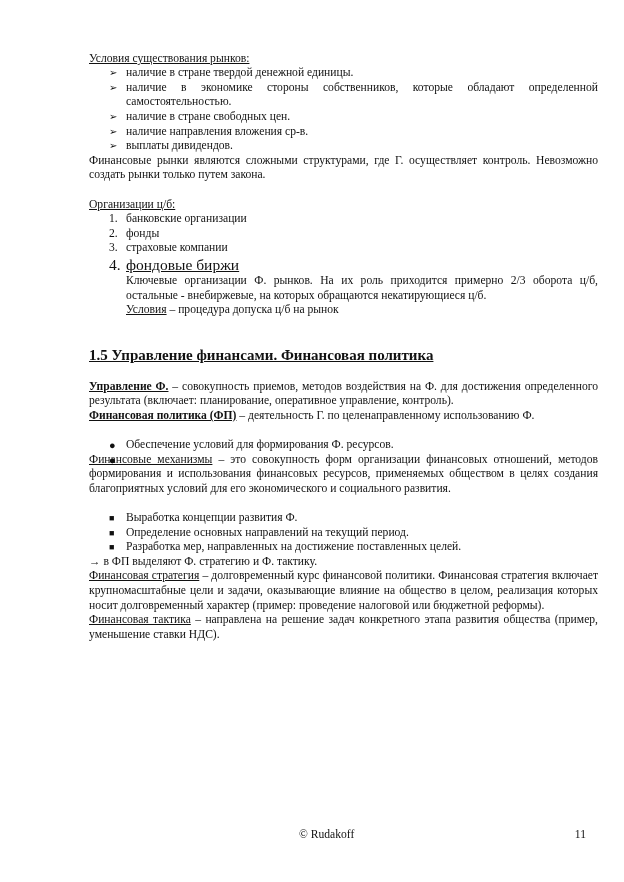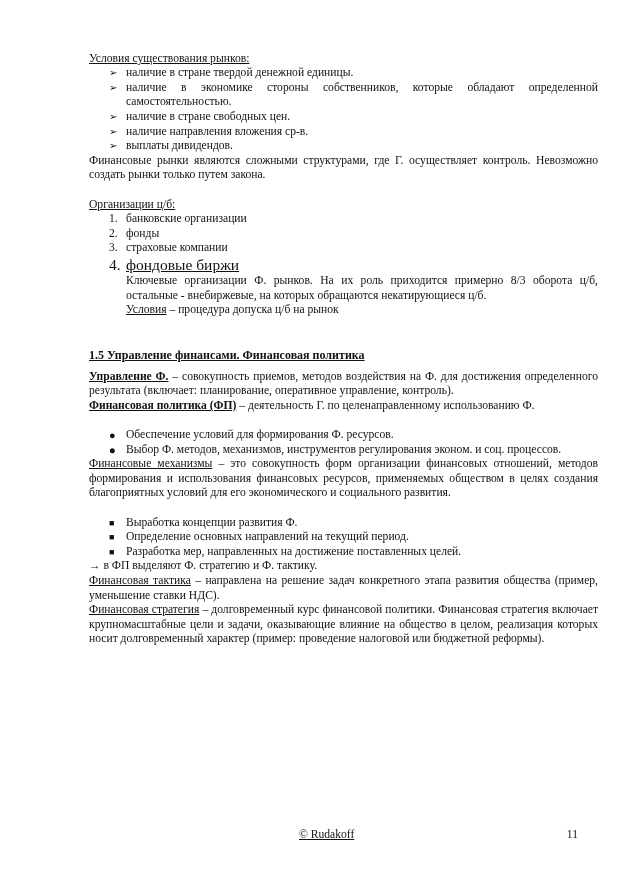--- a/index.html
+++ b/index.html
@@ -13,26 +13,26 @@
   .gap { height:14.6px; }
   .list { margin:0; padding:0; list-style:none; }
   .list li { position:relative; padding-left:37px; text-align:justify; }
   .list li .mk { position:absolute; left:20px; top:0; }
   .arrow-mk { font-size:10px; }
   .num li { padding-left:37px; }
   .num li .mk { left:20px; }
   .big { font-size:15.5px; line-height:18px; }
   .big .mk { font-size:15.5px; }
   .sub { padding-left:37px; }
-  .sec-title { font-size:12px; line-height:22px; font-weight:bold; text-decoration:underline; margin-top:26px; margin-bottom:4px; }
+  .sec-title { font-size:15px; line-height:22px; font-weight:bold; text-decoration:underline; margin-top:26px; margin-bottom:14px; }
   .dot li .mk { font-size:11px; }
   .sq li .mk { font-size:9px; }
   .footer { position:absolute; top:828px; left:89px; width:509px; font-size:11.6px; }
-  .footer .copy { position:absolute; left:210px;text-decoration:underline; }
-  .footer .pg { position:absolute; right:20px;text-align:center; }
+  .footer .copy { position:absolute; left:210px; }
+  .footer .pg { position:absolute; right:12px;text-align:center; }
 </style>
 </head>
 <body>
 
 <div class="page">
 
   <div class="gap"></div>
 
   <div class="head">Условия существования рынков:</div>
   <ul class="list">
@@ -45,43 +45,43 @@
   <p>Финансовые рынки являются сложными структурами, где Г. осуществляет контроль. Невозможно создать рынки только путем закона.</p>
   <div class="gap"></div>
 
   <div class="head">Организации ц/б:</div>
   <ul class="list num">
     <li><span class="mk">1.</span><span>банковские организации</span></li>
     <li><span class="mk">2.</span><span>фонды</span></li>
     <li><span class="mk">3.</span><span>страховые компании</span></li>
     <li class="big"><span class="mk">4.</span><span class="u">фондовые биржи</span></li>
   </ul>
-  <p class="sub">Ключевые организации Ф. рынков. На их роль приходится примерно 8/3 оборота ц/б, остальные -  внебиржевые, на которых обращаются некатирующиеся ц/б.</p>
+  <p class="sub">Ключевые организации Ф. рынков. На их роль приходится примерно 2/3 оборота ц/б, остальные -  внебиржевые, на которых обращаются некатирующиеся ц/б.</p>
   <p class="sub"><span class="u">Условия</span><span> – процедура допуска ц/б на рынок</span></p>
 
   <div class="sec-title">1.5 Управление финансами. Финансовая политика</div>
 
   <p><span class="b u">Управление Ф.</span><span> – совокупность приемов, методов воздействия на Ф. для достижения определенного результата (включает: планирование, оперативное управление, контроль).</span></p>
   <p><span class="b u">Финансовая политика (ФП)</span><span> – деятельность Г. по целенаправленному использованию Ф.</span></p>
   <div class="gap"></div>
 
   <ul class="list dot">
     <li><span class="mk">●</span><span>Обеспечение условий для формирования Ф. ресурсов.</span></li>
     <li><span class="mk">●</span></li>
-    <li><span class="mk">●</span><span>Выбор Ф. методов, механизмов, инструментов регулирования эконом. и соц. процессов.</span></li>
+    <li><span class="mk">●</span></li>
   </ul>
   <p><span class="u">Финансовые механизмы</span><span> – это совокупность форм организации финансовых отношений, методов формирования и использования финансовых ресурсов, применяемых обществом в целях создания благоприятных условий для его экономического и социального развития.</span></p>
   <div class="gap"></div>
 
   <ul class="list sq">
     <li><span class="mk">■</span><span>Выработка концепции развития Ф.</span></li>
     <li><span class="mk">■</span><span>Определение основных направлений на текущий период.</span></li>
     <li><span class="mk">■</span><span>Разработка мер, направленных на достижение поставленных целей.</span></li>
   </ul>
   <p>→ в ФП выделяют Ф. стратегию и Ф. тактику.</p>
+  <p><span class="u">Финансовая стратегия</span><span> – долговременный курс финансовой политики. Финансовая стратегия включает крупномасштабные цели и задачи, оказывающие влияние на общество в целом, реализация которых носит долговременный характер (пример: проведение налоговой или бюджетной реформы).</span></p>
   <p><span class="u">Финансовая тактика</span><span> – направлена на решение задач конкретного этапа развития общества (пример, уменьшение ставки НДС).</span></p>
-  <p><span class="u">Финансовая стратегия</span><span> – долговременный курс финансовой политики. Финансовая стратегия включает крупномасштабные цели и задачи, оказывающие влияние на общество в целом, реализация которых носит долговременный характер (пример: проведение налоговой или бюджетной реформы).</span></p>
 </div>
 
 <div class="footer">
   <span class="copy">© Rudakoff</span>
   <span class="pg">11</span>
 </div>
 
 </body></html>

